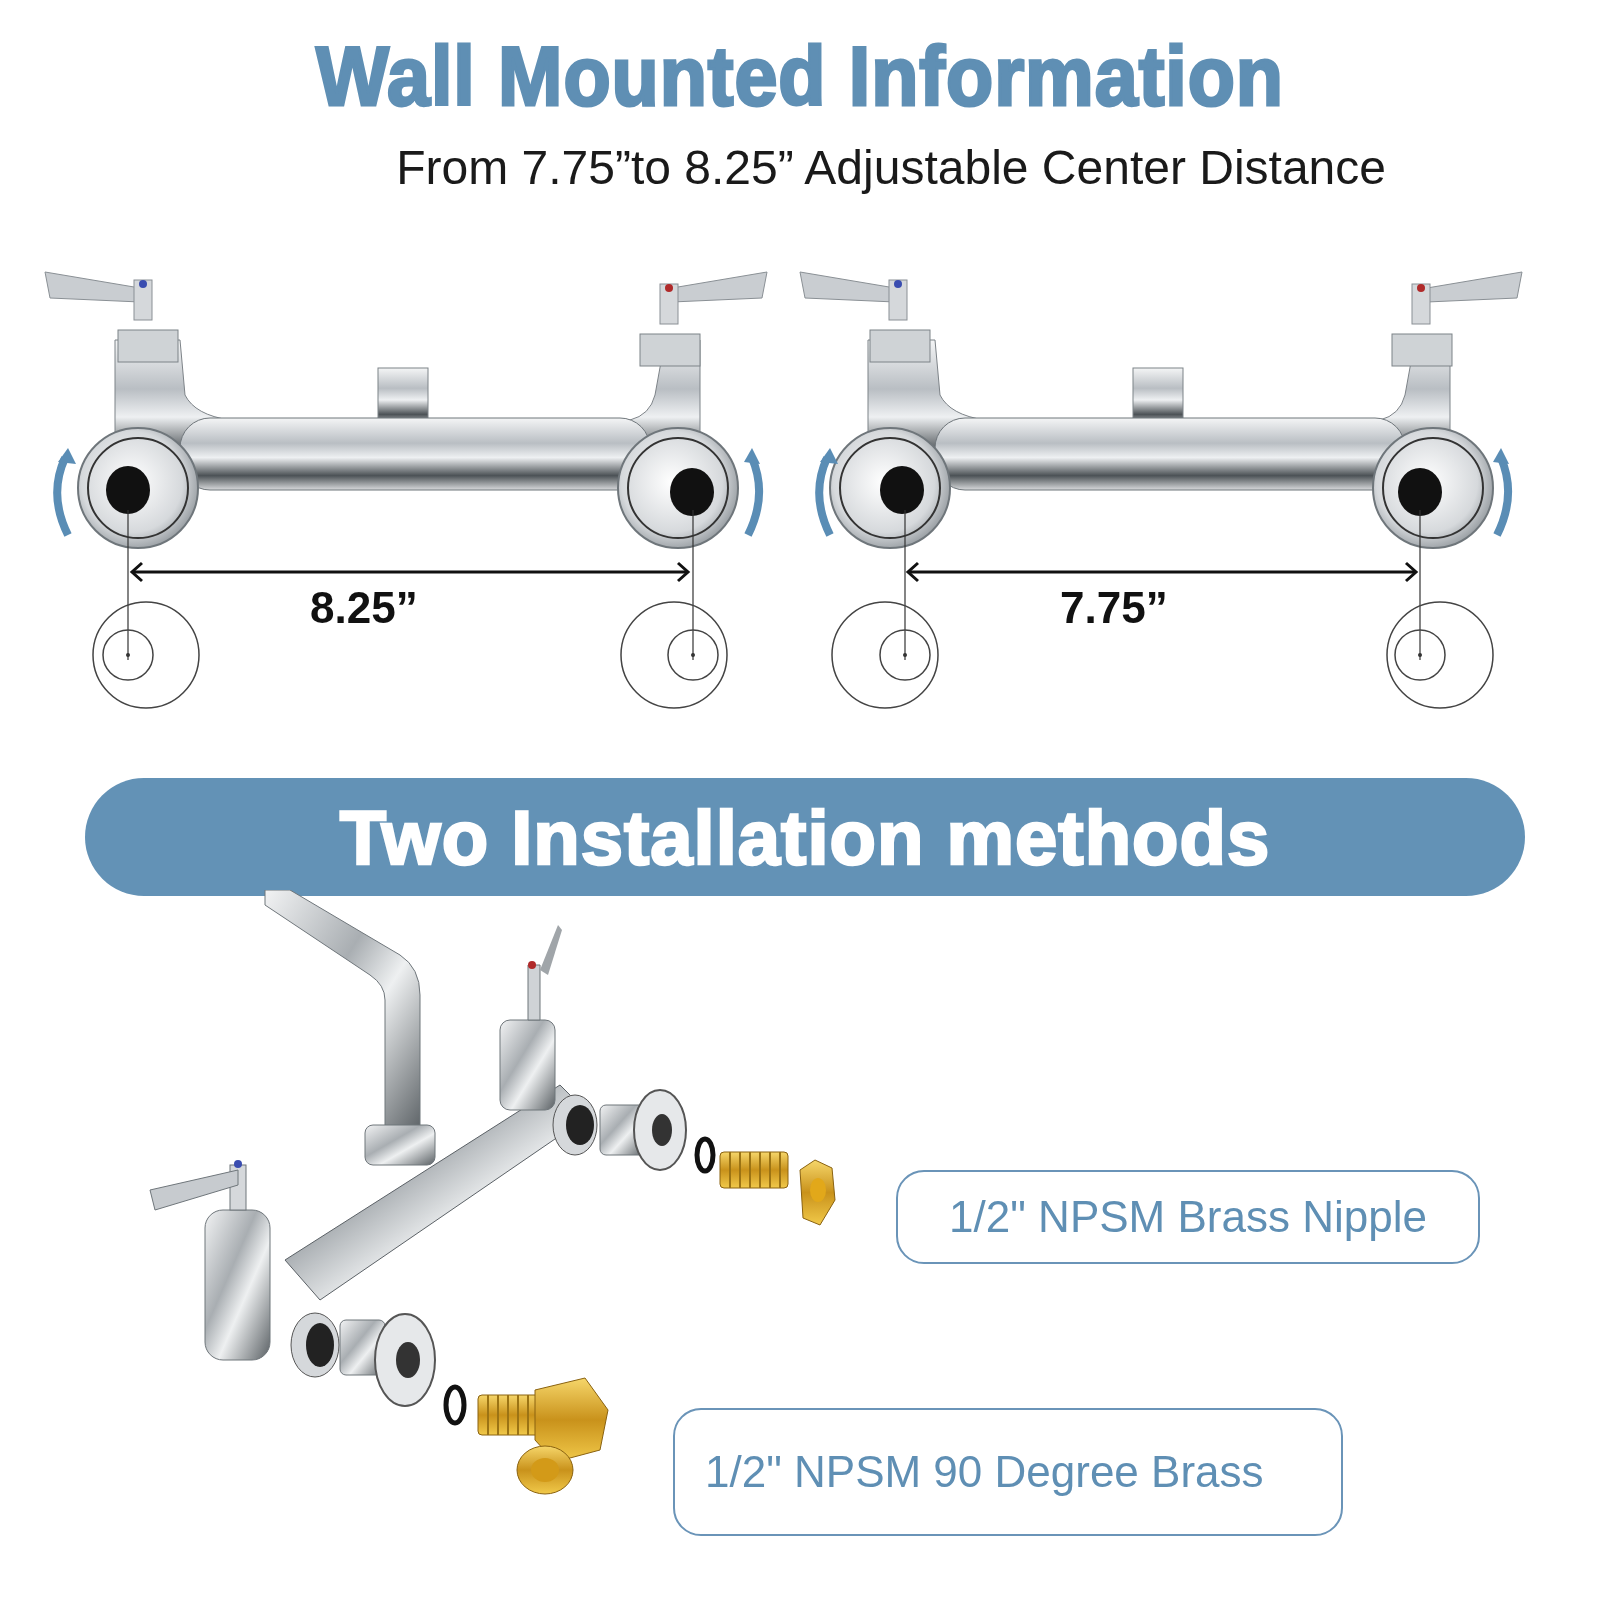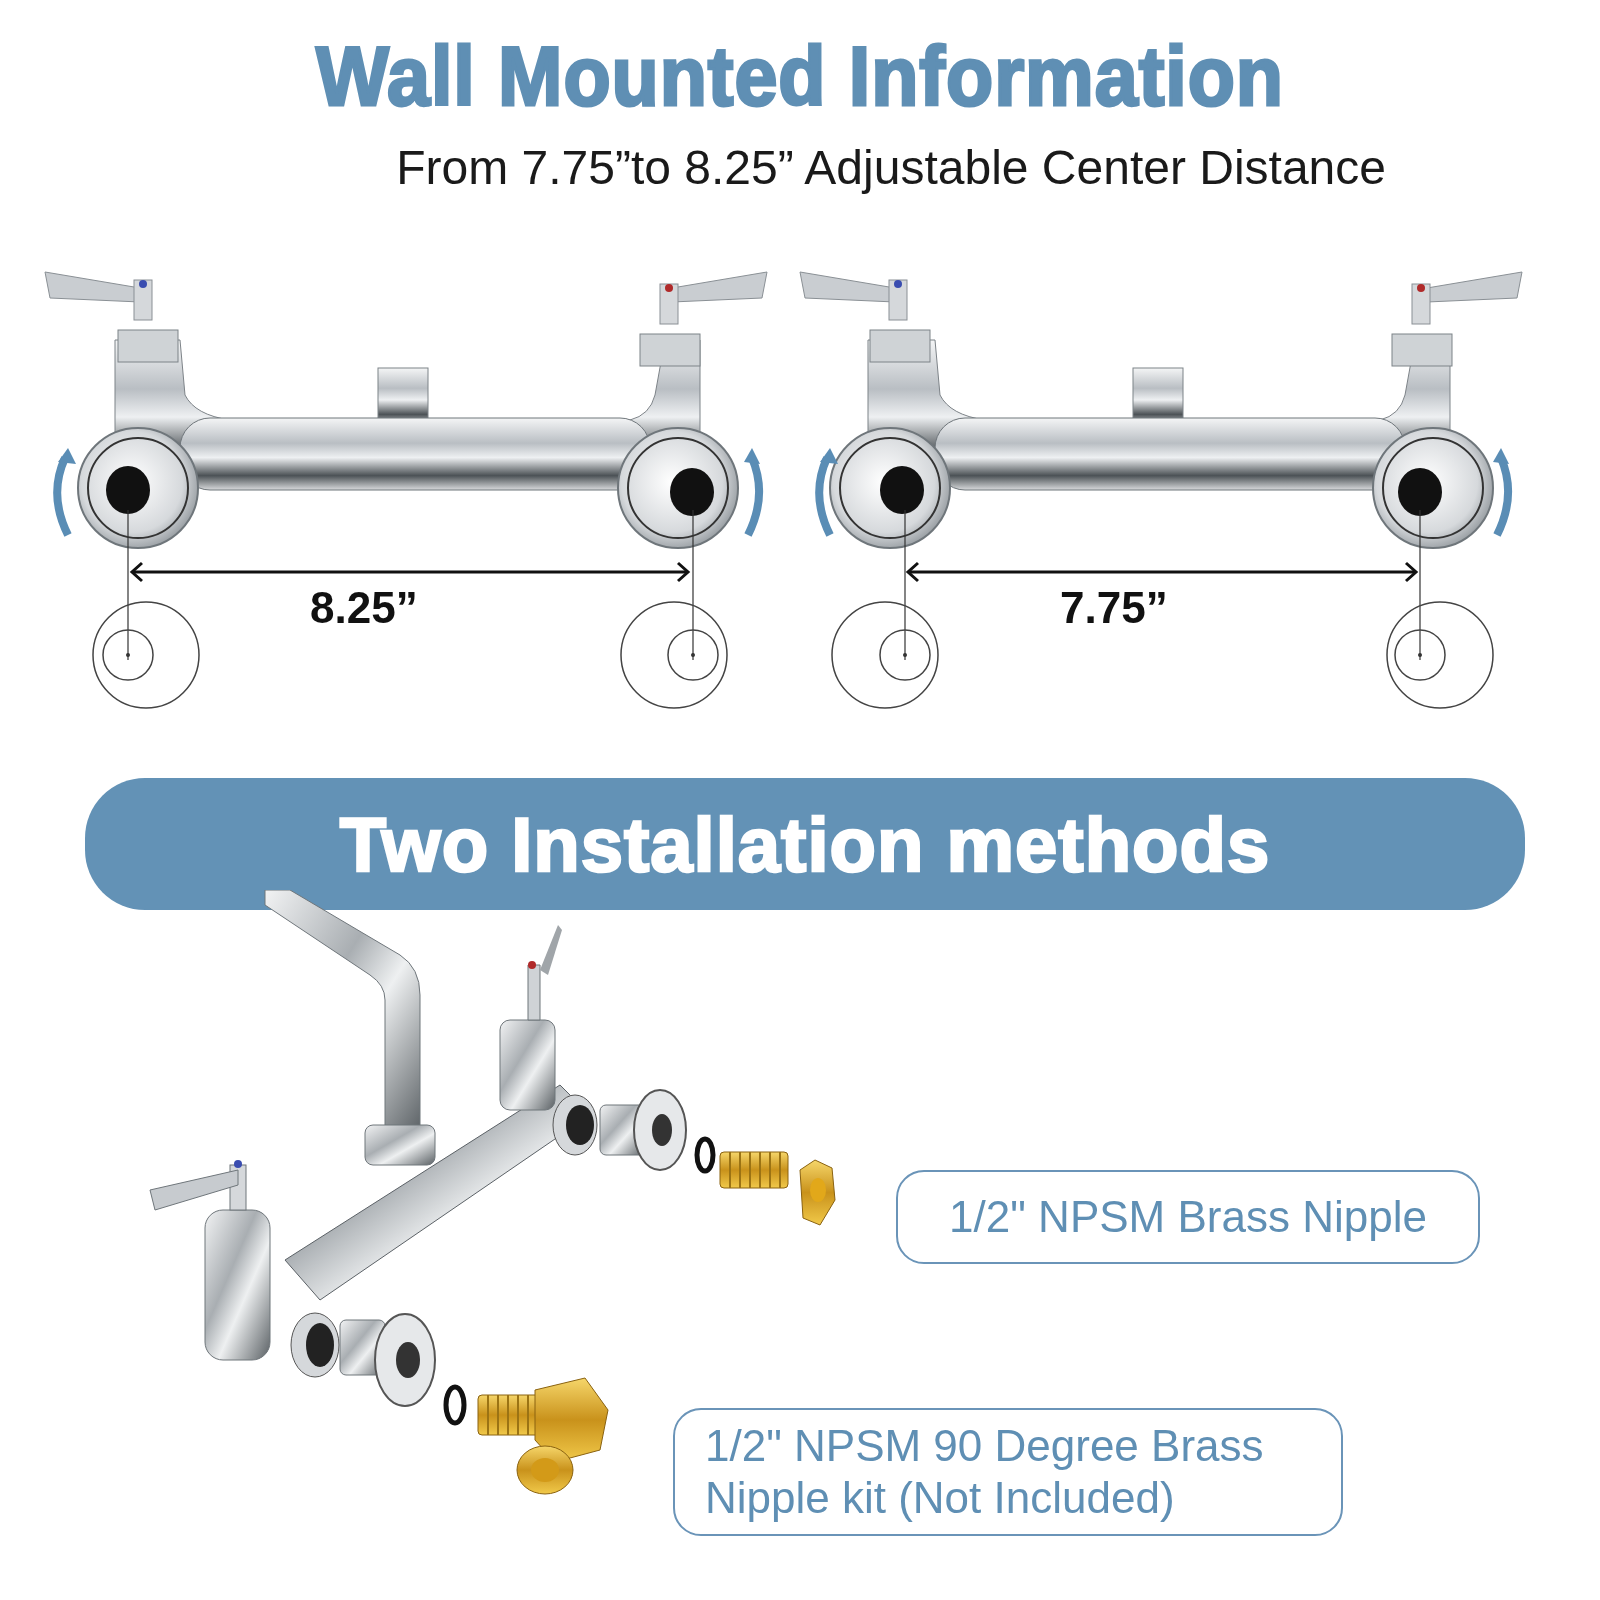--- a/index.html
+++ b/index.html
@@ -15,21 +15,21 @@
   .subtitle {
     left:0; top:140px; width:1386px; text-align:right;
     font-size:48px; color:#1a1a1a; font-family:"Liberation Sans", sans-serif;
   }
   .diagram { left:0; top:255px; width:1600px; height:480px; }
   .dim-label {
     font-family:"Liberation Sans", sans-serif; font-weight:bold;
     font-size:44px; color:#111; 
   }
   .banner {
-    left:85px; top:778px; width:1440px; height:132px;
+    left:85px; top:778px; width:1440px; height:118px;
     background:#6392b6; border-radius:60px;
     display:flex; align-items:center; justify-content:center;text-align:center;
   }
   .banner span {
     color:#ffffff; font-weight:bold; font-size:76px;
     font-family:"Liberation Sans", sans-serif;
     -webkit-text-stroke:2.5px #ffffff; letter-spacing:1px;
   }
   .callout {
     border:2px solid #6a94b8; border-radius:28px; background:#fff;
@@ -222,14 +222,13 @@
     </g>
   </g>
 </svg>
 
 <div class="abs callout callout1">
   <span>1/2" NPSM Brass Nipple</span>
 </div>
 
 <div class="abs callout callout2">
   <span>1/2" NPSM 90 Degree Brass</span>
-  <span>Nipple kit (Not Included)</span>
 </div>
 
 </body></html>

